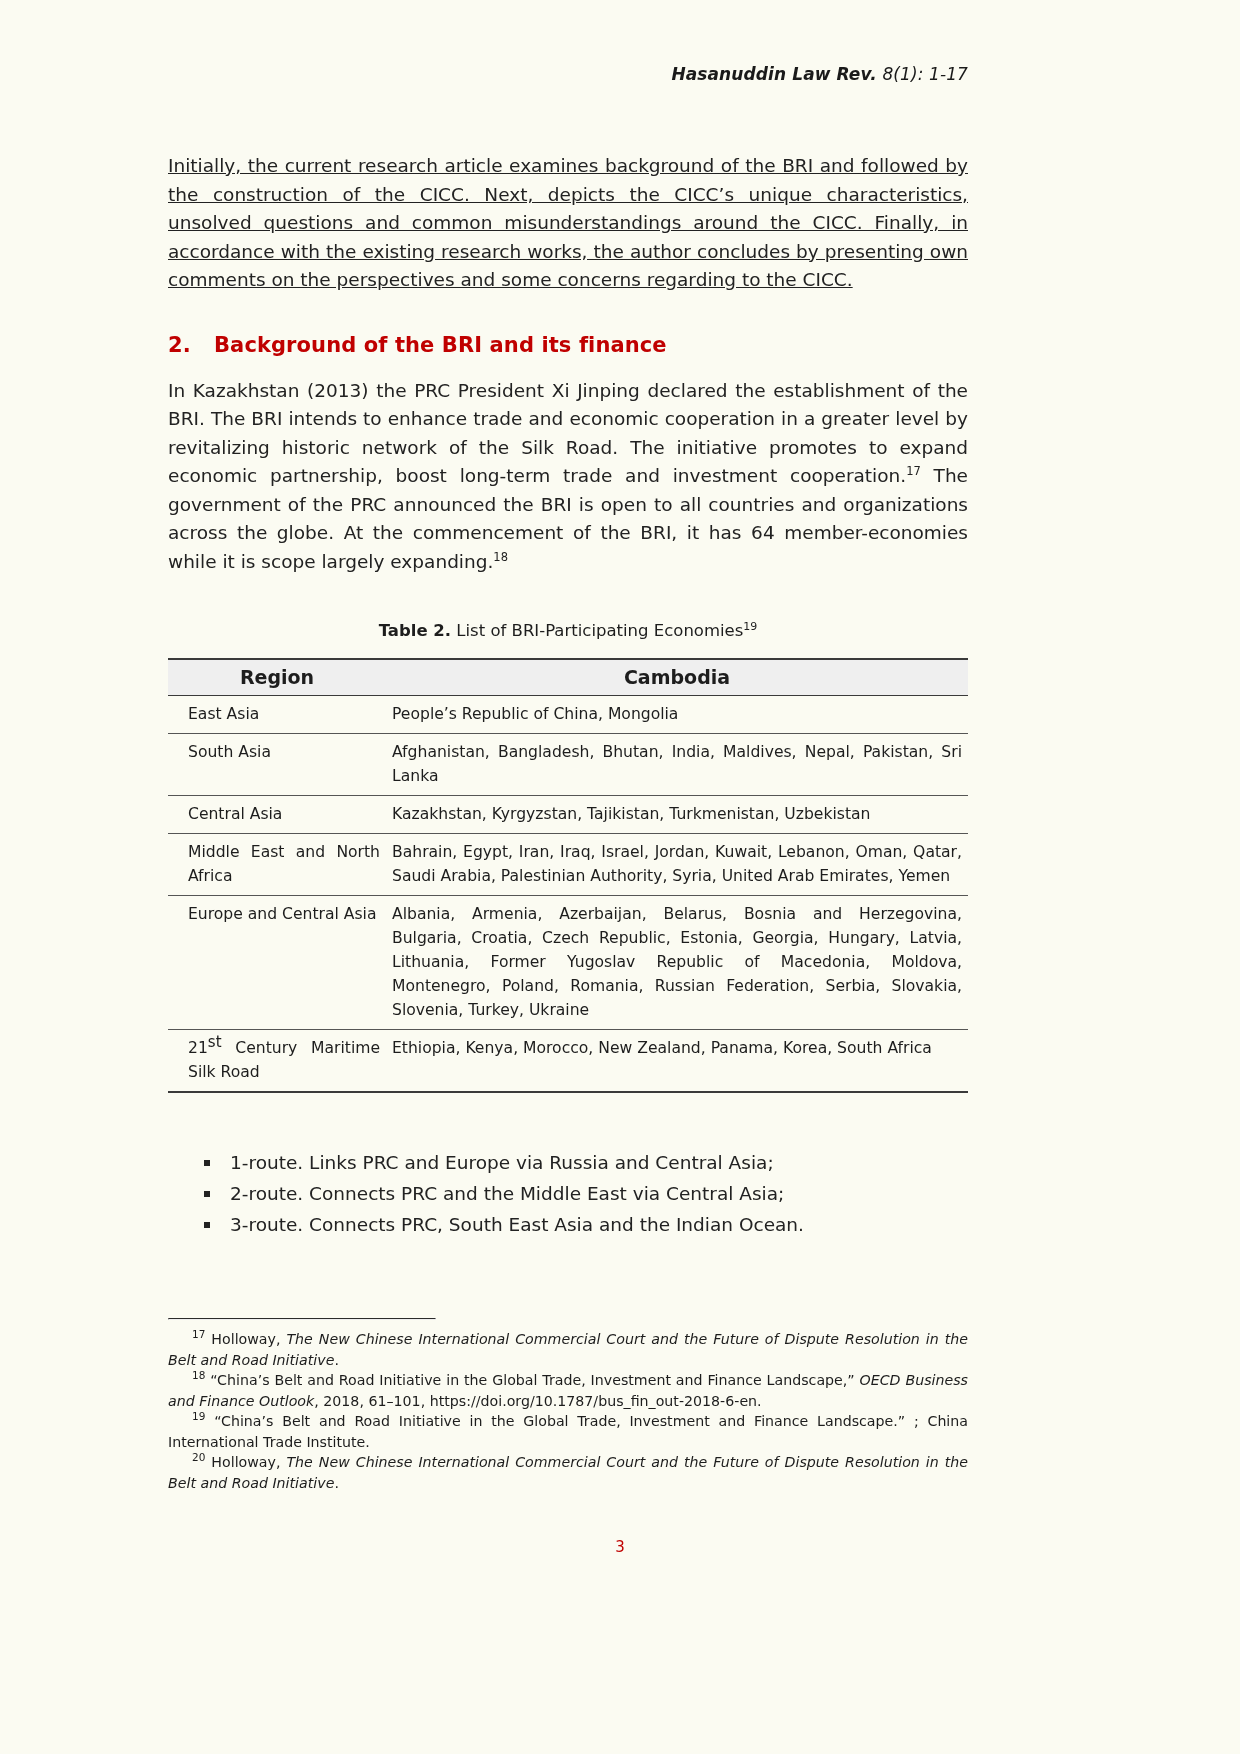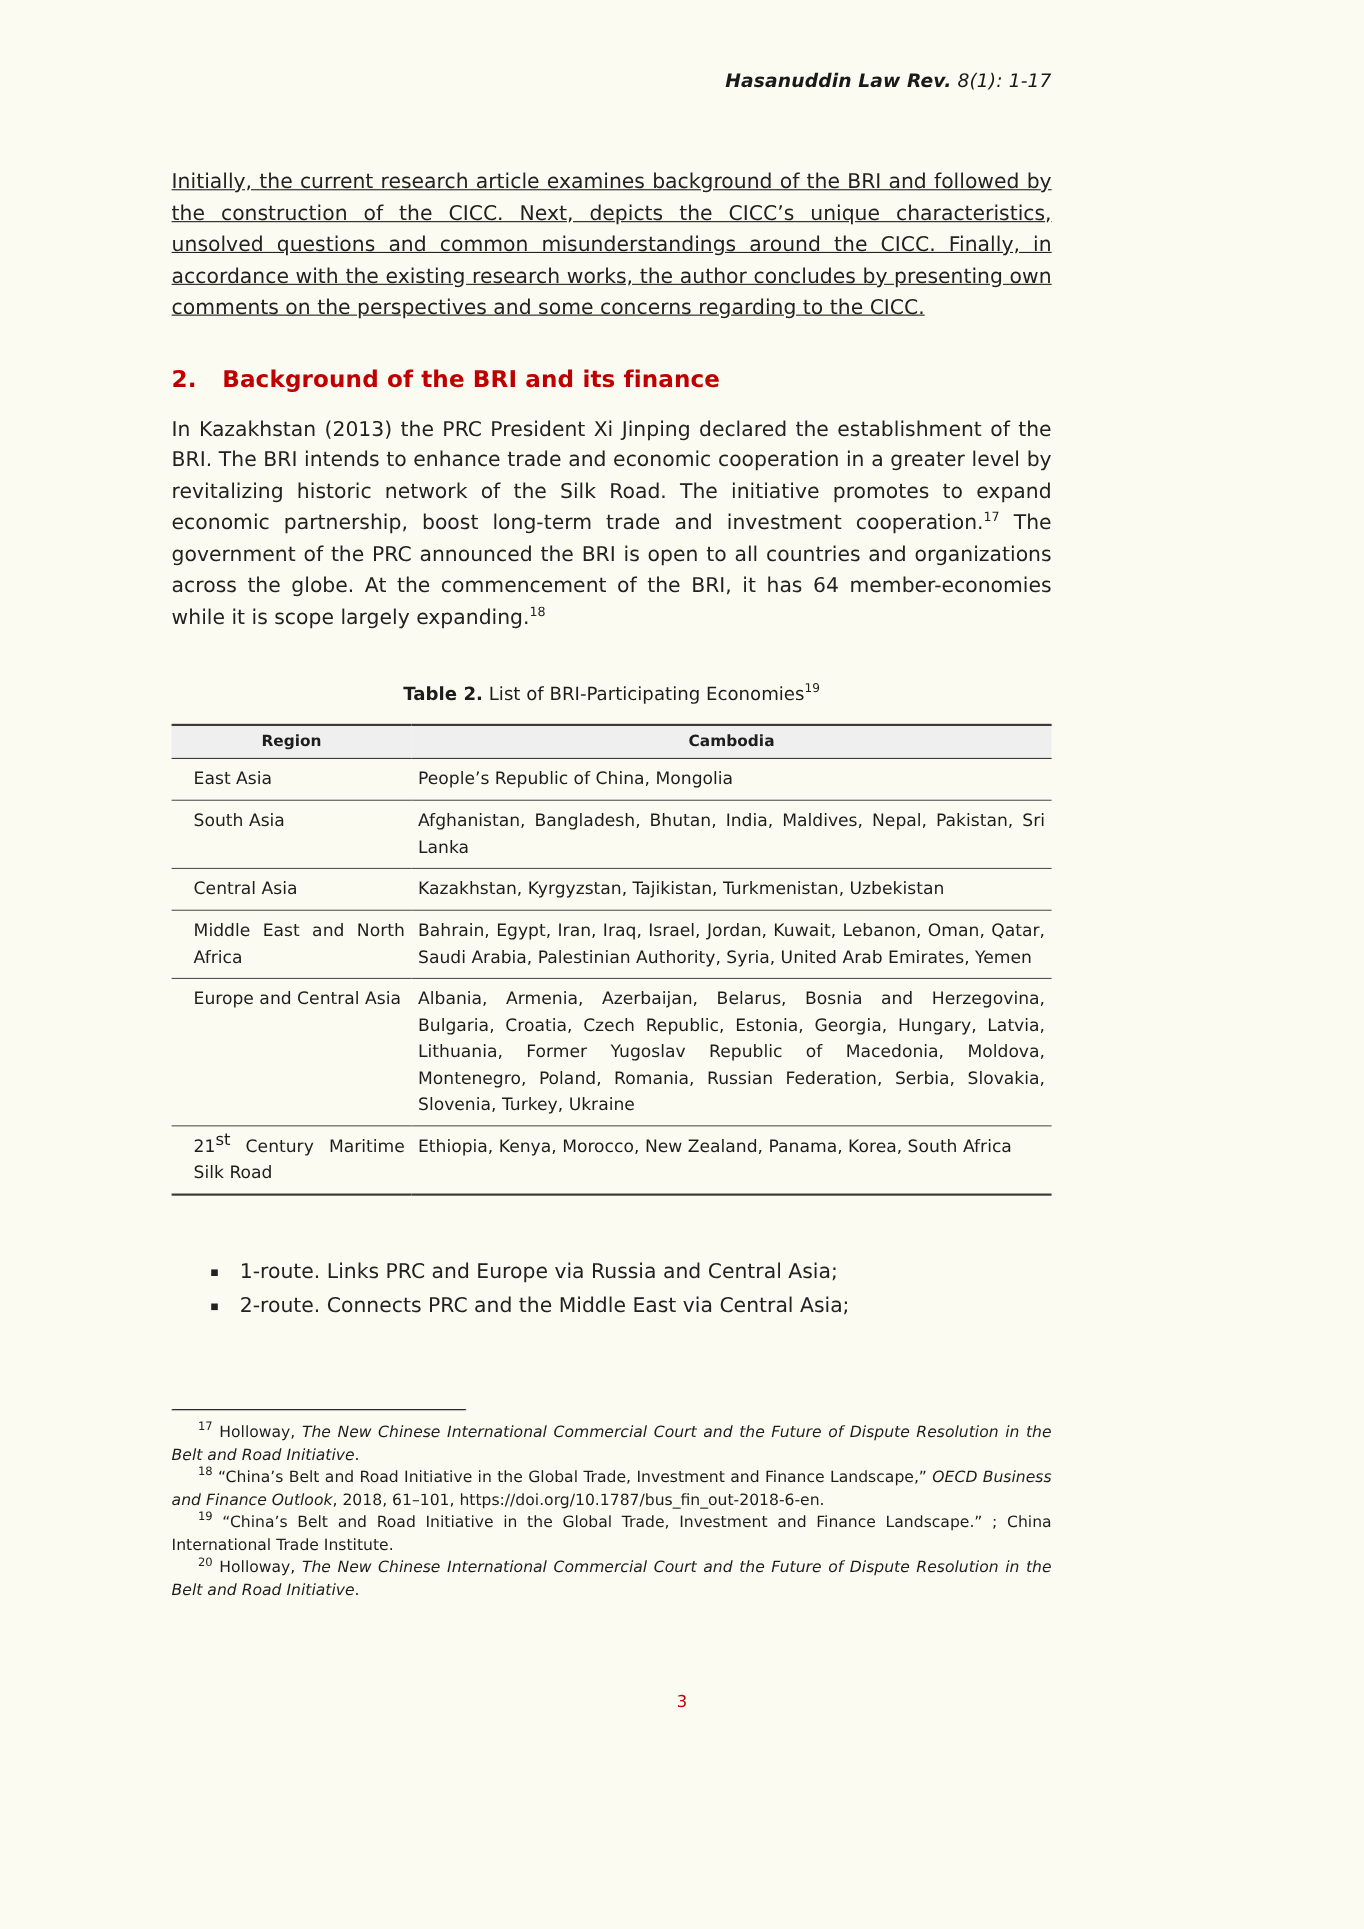--- a/index.html
+++ b/index.html
@@ -13,21 +13,21 @@
   .page {
     position: relative;
     width: 1240px;
     height: 1754px;
     background: #fbfbf2;
     box-sizing: border-box;
     overflow: hidden;
   }
   .content {
     position: absolute;
-    left: 156px;
+    left: 168px;
     top: 0;
     width: 800px;
   }
 
   
   .running-head {
     position: absolute;
     right: 0;
     top: 64px;
     width: 100%;
@@ -97,21 +97,21 @@
     width: 800px;
     font-size: 15.6px;
     color: #1d1d1d;
     table-layout: fixed;
   }
   table.bri thead th {
     background: #efefef;
     border-top: 2.2px solid #3a3a3a;
     border-bottom: 1.1px solid #3a3a3a;
     font-weight: bold;
-    font-size: 14px;
+    font-size: 19px;
     padding: 6px 4px 7px 4px;
     text-align: center;
   }
   table.bri td {
     border-bottom: 1.1px solid #555555;
     padding: 6px 6px 7px 6px;
     vertical-align: top;
     text-align: justify;
     text-justify: inter-word;
     line-height: 24px;
@@ -270,20 +270,21 @@
     </table>
 
     <div style="height:46px"></div>
 
 
     <div style="height:8px"></div>
 
     <ul class="routes">
       <li>1-route. Links PRC and Europe via Russia and Central Asia;</li>
       <li>2-route. Connects PRC and the Middle East via Central Asia;</li>
+      <li>3-route. Connects PRC, South East Asia and the Indian Ocean.</li>
     </ul>
 
     <div style="height:78px"></div>
 
     <hr class="fn-rule">
 
     <div class="footnotes">
       <p>
         <sup>17</sup><span> Holloway, </span><i>The New Chinese International Commercial Court and the Future of Dispute Resolution in the Belt and Road Initiative</i><span>.</span>
       </p>

